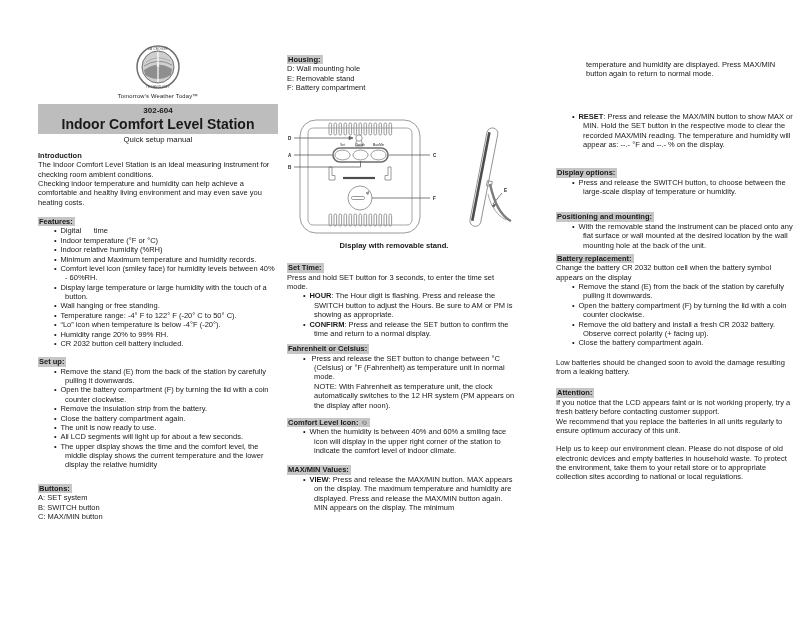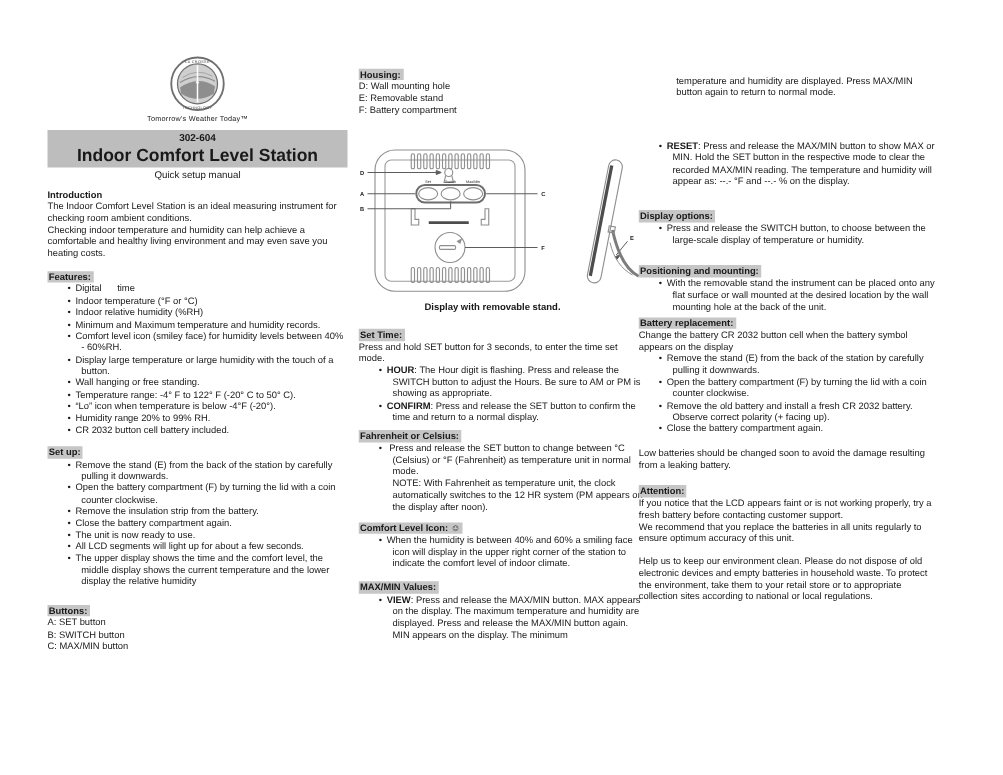--- a/index.html
+++ b/index.html
@@ -4,21 +4,21 @@
 <title>302-604 Indoor Comfort Level Station</title>
 <style>
   html,body{margin:0;padding:0;}
   body{
     width:802px;height:620px;background:#ffffff;position:relative;overflow:hidden;
     font-family:"Liberation Sans", sans-serif;font-size:7.5px;line-height:1.25;color:#191919;
   }
   .col{position:absolute;}
   #col1{left:38px;top:44px;width:240px;}
   #col2{left:287px;top:55px;width:228px;}
-  #col3{left:511px;top:60px;width:238px;}
+  #col3{left:556px;top:60px;width:238px;}
   p{margin:0;}
   .hl{
     display:inline-block;background:#c6c6c6;font-weight:bold;
     font-size:7.5px;margin:0;padding:0 2px 0 1px;
   }
   .plainhead{font-weight:bold;}
   ul{list-style:none;margin:0;padding:0;}
   li{padding-left:27px;text-indent:-11px;margin:0;}
   li::before{content:"\2022\2002";}
   .logo-wrap{text-align:center;}
@@ -93,21 +93,21 @@
       <li>Remove the insulation strip from the battery.</li>
       <li>Close the battery compartment again.</li>
       <li>The unit is now ready to use.</li>
       <li>All LCD segments will light up for about a few seconds.</li>
       <li>The upper display shows the time and the comfort level, the middle display shows the current temperature and the lower display the relative humidity</li>
     </ul>
   </section>
 
   <section style="margin-top:14px;">
     <div><span class="hl">Buttons:</span></div>
-    <p>A: SET button</p>
+    <p>A: SET system</p>
     <p>B: SWITCH button</p>
     <p>C: MAX/MIN button</p>
   </section>
 </div>
 
 <div id="col2" class="col">
 
   <section>
     <div><span class="hl">Housing:</span></div>
     <p>D: Wall mounting hole</p>

